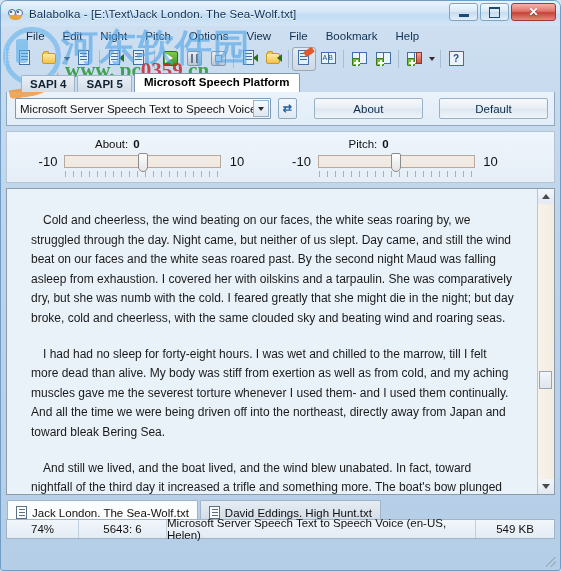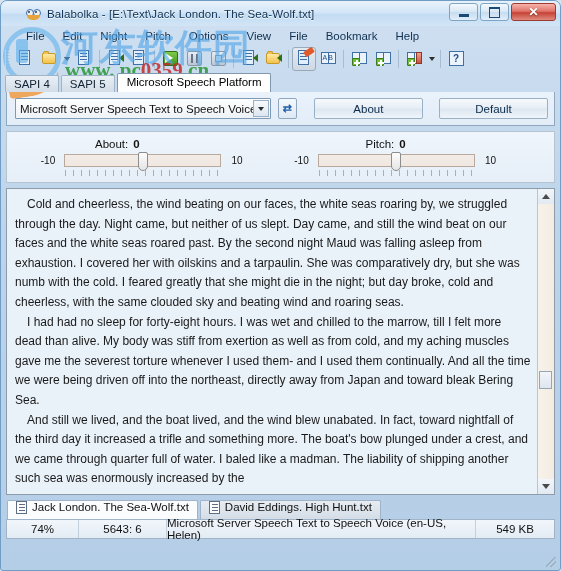--- a/index.html
+++ b/index.html
@@ -12,21 +12,21 @@
     position:relative;width:561px;height:571px;box-sizing:border-box;
     background:linear-gradient(180deg,#cfe0f1 0%,#bdd4ea 40%,#b5cee7 100%);
     border:1px solid #6f9dc6;border-radius:7px 7px 3px 3px;
     overflow:hidden;
   }
   
   .titlebar{
     position:relative;height:25px;
     background:linear-gradient(180deg,#e9f2fb 0%,#d4e6f7 45%,#c3dcf2 55%,#d2e5f6 100%);
     border-radius:6px 6px 0 0;
-    display:flex;align-items:center;padding-left:18px;
+    display:flex;align-items:center;
   }
   .app-icon{
     width:16px;height:14px;margin-left:7px;margin-right:5px;position:relative;flex:0 0 auto;
   }
   .app-icon .eye{position:absolute;width:6px;height:6px;border-radius:50%;background:#f0f0f0;border:1px solid #3b6ea5;top:2px;}
   .app-icon .eye.l{left:0;}
   .app-icon .eye.r{left:7px;}
   .app-icon .pupil{position:absolute;width:2px;height:2px;border-radius:50%;background:#14406e;top:4px;}
   .app-icon .pupil.l{left:2px;}
   .app-icon .pupil.r{left:9px;}
@@ -112,21 +112,21 @@
   .wm-ring{position:absolute;left:0;top:0;width:58px;height:58px;border:5px solid rgba(90,175,235,.55);border-radius:50%;box-sizing:border-box;}
   .wm-dot{position:absolute;left:13px;top:12px;width:12px;height:24px;background:rgba(90,175,235,.6);border-radius:3px;}
   .wm-swoosh{position:absolute;left:4px;top:30px;width:52px;height:30px;
      border-bottom:9px solid rgba(240,140,40,.75);border-radius:0 0 60% 10%;transform:rotate(-8deg);}
   .wm-cn{left:60px;top:22px;font-size:37px;font-weight:bold;color:rgba(80,165,230,.62);
      letter-spacing:1px;font-family:"DejaVu Sans",sans-serif;}
   .wm-url{left:64px;top:57px;font-size:21px;font-weight:bold;
      font-family:"Liberation Serif",serif;}
   .wm-url .g{color:rgba(40,150,50,.85);}
   .wm-url .r{color:rgba(200,40,40,.85);}
-  .tabstrip{display:flex;align-items:flex-end;height:20px;padding-left:4px;position:relative;}
+  .tabstrip{display:flex;align-items:flex-end;height:20px;padding-left:20px;position:relative;font-weight:bold;}
   .tab{
     font-size:11.5px;color:#123;padding:2px 8px 2px 8px;
     border:1px solid #9fb4c8;border-bottom:none;border-radius:2px 2px 0 0;
     background:linear-gradient(180deg,#e9eff5,#d3dde7);
     margin-right:2px;height:17px;box-sizing:border-box;line-height:13px;
   }
   .tab.selected{
     background:#fff;color:#000;padding:2px 9px 3px 9px;height:19px;
     border-color:#7f98b0;position:relative;z-index:2;
   }
@@ -167,21 +167,21 @@
   .sliderbox{
     margin:5px 5px 0 5px;border:1px solid #b6c4d2;
     background:linear-gradient(180deg,#eef5fc,#e6eef7);
     padding:5px 0 4px 0;box-sizing:border-box;height:52px;
     display:flex;
   }
   .slider-half{flex:1;position:relative;}
   .sl-label{font-size:11.5px;color:#111;position:absolute;top:1px;}
   .sl-label b{font-weight:bold;margin-left:5px;}
   .sl-row{position:absolute;top:17px;display:flex;align-items:center;gap:5px;}
-  .sl-min,.sl-max{font-size:10px;color:#111;width:22px;text-align:center;}
+  .sl-min,.sl-max{font-size:13px;color:#111;width:22px;text-align:center;}
   .track{
     width:157px;height:13px;box-sizing:border-box;
     border:1px solid #b9a99c;background:linear-gradient(180deg,#f3ece6,#efe7e0);
     position:relative;
   }
   .thumb{
     position:absolute;left:50%;margin-left:-5px;top:-3px;width:10px;height:19px;
     background:linear-gradient(180deg,#fdfdfd,#e4e4e4);border:1px solid #8c8c8c;
     border-radius:2px 2px 5px 5px;box-sizing:border-box;
   }
@@ -193,42 +193,42 @@
   
   .textwrap{
     margin:5px 5px 0 5px;height:307px;box-sizing:border-box;
     border:1px solid #8d9cab;background:#e9f1f9;display:flex;position:relative;
   }
   .textarea{
     flex:1;padding:6px 6px 0 8px;overflow:hidden;
     font-size:12px;line-height:19.6px;color:#1a1a1a;
     font-family:"Liberation Sans", sans-serif;
   }
-  .textarea p{margin:0;text-indent:12px;}
+  .textarea p{margin:16px;text-indent:12px;}
   .vscroll{
     width:16px;border-left:1px solid #b8c6d4;
     background:linear-gradient(90deg,#f7f2ea,#f3ece2);
     position:relative;
   }
   .sb-arrow{
     height:15px;display:flex;align-items:center;justify-content:center;
     background:linear-gradient(180deg,#f2f6fa,#e2e9f1);
   }
   .sb-arrow.bottom{position:absolute;bottom:0;left:0;right:0;}
   .arrow-up{width:0;height:0;border-left:4px solid transparent;border-right:4px solid transparent;border-bottom:5px solid #4a4a4a;}
   .arrow-dn{width:0;height:0;border-left:4px solid transparent;border-right:4px solid transparent;border-top:5px solid #4a4a4a;}
   .sb-thumb{
     position:absolute;left:1px;width:13px;height:18px;top:182px;
     background:linear-gradient(180deg,#f3f6fa,#dde5ee);border:1px solid #98a6b4;box-sizing:border-box;
   }
 
   
   .doctabs{display:flex;align-items:flex-end;height:22px;margin:2px 5px 0 6px;}
   .dtab{
-    display:flex;align-items:flex-start;gap:5px;height:19px;box-sizing:border-box;
+    display:flex;align-items:flex-end;gap:5px;height:19px;box-sizing:border-box;
     border:1px solid #9fb4c8;border-bottom:none;border-radius:2px 2px 0 0;
     padding:0 8px;font-size:11.5px;color:#111;
     background:#fbfcfd;margin-right:2px;
   }
   .dtab.inactive{background:linear-gradient(180deg,#e7ecf2,#d4dde7);}
   .dtab .fico{
     width:11px;height:13px;background:#fdfdfd;border:1px solid #5b6e82;box-sizing:border-box;position:relative;
   }
   .dtab .fico:after{content:"";position:absolute;left:2px;top:2px;width:6px;height:8px;
     background:repeating-linear-gradient(180deg,#5b6e82 0 1px,transparent 1px 3px);}
@@ -441,21 +441,21 @@
       <div class="sl-row" style="left:30px;">
         <div class="sl-min">-10</div>
         <div class="track">
           <div class="thumb"></div>
           <div class="ticks"></div>
         </div>
         <div class="sl-max">10</div>
       </div>
     </div>
     <div class="slider-half">
-      <div class="sl-label" style="left:85px;text-align:right;">
+      <div class="sl-label" style="left:68px;text-align:right;">
         <span>Pitch:</span><b>0</b>
       </div>
       <div class="sl-row" style="left:10px;">
         <div class="sl-min">-10</div>
         <div class="track">
           <div class="thumb"></div>
           <div class="ticks"></div>
         </div>
         <div class="sl-max">10</div>
       </div>

